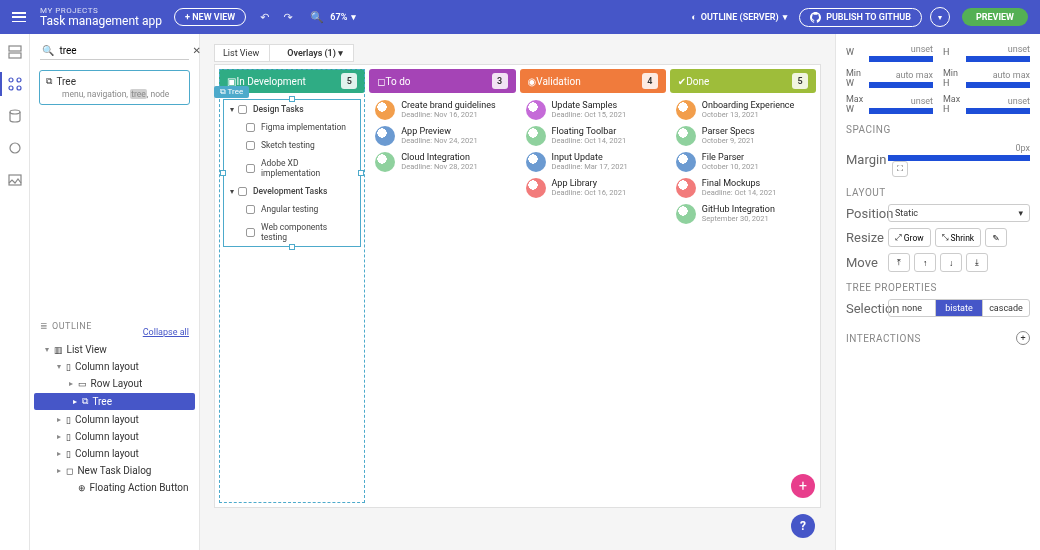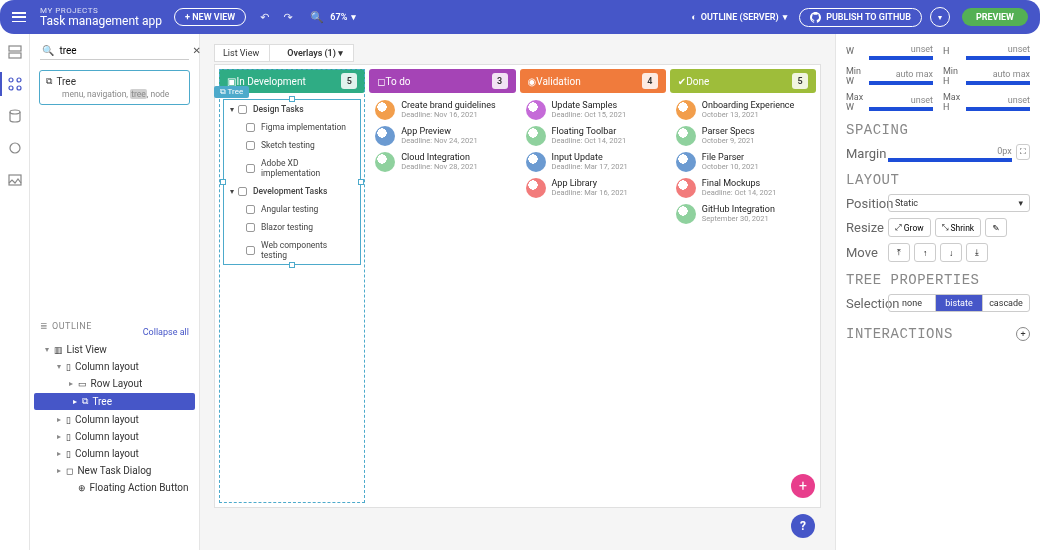--- a/index.html
+++ b/index.html
@@ -1,18 +1,18 @@
 <!DOCTYPE html>
 <html><head>
 <meta charset="utf-8">
 <style>
 * { box-sizing: border-box; margin: 0; padding: 0; font-family: -apple-system, BlinkMacSystemFont, "Segoe UI", Roboto, sans-serif; }
 body { width: 1040px; height: 550px; overflow: hidden; background: #fff; font-size: 11px; color: #333; }
 
-.header { height: 34px; background: #4656c8; display: flex; align-items: center; padding: 0 12px; color: #fff; border-radius: 14px; }
+.header { height: 34px; background: #4656c8; display: flex; align-items: center; padding: 0 12px; color: #fff; }
 .hamburger { width: 14px; height: 10px; margin-right: 14px; cursor: pointer; display: flex; flex-direction: column; justify-content: space-between; }
 .hamburger span { height: 1.5px; background: #fff; }
 .proj-block { font-size: 8px; opacity: .8; letter-spacing: .5px; }
 .proj-title { font-size: 12px; margin-top: -1px; }
 .new-view { margin-left: 12px; border: 1px solid #fff; border-radius: 12px; padding: 3px 10px; font-size: 9px; font-weight: 600; background: transparent; color: #fff; cursor: pointer; }
 .hdr-ic { margin-left: 14px; cursor: pointer; opacity: .9; font-size: 11px; }
 .zoom { margin-left: 6px; font-size: 9px; font-weight: 600; display: flex; align-items: center; gap: 4px; }
 .flex-grow { flex: 1; }
 .framework { font-size: 9px; font-weight: 600; margin-right: 12px; display: flex; align-items: center; gap: 4px; }
 .publish { border: 1px solid #fff; border-radius: 12px; padding: 3px 10px; font-size: 9px; font-weight: 600; background: transparent; color: #fff; margin-right: 8px; display: flex; align-items: center; gap: 5px; cursor: pointer; }
@@ -29,21 +29,21 @@
 .search { margin: 8px 10px 6px; border-bottom: 1px solid #ccc; display: flex; align-items: center; padding: 3px 2px; position: relative; }
 .search input { border: none; outline: none; font-size: 10px; flex: 1; margin-left: 5px; }
 .search .clear { font-size: 10px; color: #555; cursor: pointer; }
 .result-card { margin: 4px 9px; border: 1px solid #4daacb; border-radius: 3px; padding: 5px 6px; cursor: pointer; }
 .result-title { font-size: 10px; color: #333; display: flex; align-items: center; gap: 4px; }
 .result-sub { font-size: 8.5px; color: #8a8a8a; margin-top: 2px; margin-left: 16px; }
 .result-sub .hl { background: #d0d0d0; border-radius: 2px; padding: 0 1px; }
 
 .outline-hdr { display: flex; justify-content: space-between; align-items: center; padding: 6px 10px 4px 10px; }
 .outline-hdr .lbl { font-size: 9px; color: #888; letter-spacing: .5px; display: flex; align-items: center; gap: 4px; }
-.collapse-all { font-size: 9px; color: #4656c8; cursor: pointer; margin-top: 13px; }
+.collapse-all { font-size: 9px; color: #4656c8; text-decoration: underline; cursor: pointer; margin-top: 13px; }
 .tree { flex: 1; overflow: auto; font-size: 10px; padding-bottom: 10px; }
 .tree-row { display: flex; align-items: center; padding: 3px 6px 3px 0; cursor: pointer; }
 .tree-row.selected { background: #4656c8; color: #fff; border-radius: 2px; margin: 1px 4px; }
 .tree-row .chevron { width: 10px; text-align: center; font-size: 8px; color: #888; }
 .tree-row.selected .chevron { color: #fff; }
 .tree-row .ticon { margin: 0 4px 0 2px; font-size: 9px; }
 .ind1 { padding-left: 12px; } .ind2 { padding-left: 24px; } .ind3 { padding-left: 36px; }
 
 .canvas { flex: 1; background: #f5f5f5; position: relative; overflow: hidden; }
 .crumb { position: absolute; top: 10px; left: 14px; display: flex; align-items: center; font-size: 9px; }
@@ -67,25 +67,25 @@
 .ti-ind { padding-left: 22px; }
 
 .cards { padding: 4px 0; }
 .card { display: flex; align-items: flex-start; padding: 3px 6px; }
 .avatar { width: 20px; height: 20px; border-radius: 50%; margin-right: 6px; flex-shrink: 0; }
 .card .t { font-size: 9px; color: #222; } .card .d { font-size: 7.5px; color: #999; }
 .fab { position: absolute; right: 20px; bottom: 52px; width: 24px; height: 24px; border-radius: 50%; background: #e83e8c; color: #fff; display: flex; align-items: center; justify-content: center; font-size: 14px; cursor: pointer; }
 .help { position: absolute; right: 20px; bottom: 12px; width: 24px; height: 24px; border-radius: 50%; background: #4656c8; color: #fff; display: flex; align-items: center; justify-content: center; font-size: 12px; font-weight: 700; cursor: pointer; }
 
 .right { width: 205px; border-left: 1px solid #e5e5e5; padding: 8px 10px; overflow-y: auto; }
-.sec-title { font-size: 14px; color: #888; letter-spacing: .5px; margin: 10px 0 6px; font-family: Liberation Mono, monospace; }
+.sec-title { font-size: 10px; color: #888; letter-spacing: .5px; margin: 10px 0 6px; }
 .prop-row { display: flex; align-items: center; margin-bottom: 6px; }
 .prop-row .pl { width: 42px; font-size: 13px; color: #666; }
 .prop-row .pv { flex: 1; }
-.inp { width: 100%; border: none; border-bottom: 4px solid #1d4ed8; font-size: 9px; padding: 2px 0; text-align: right; color: #888; background: transparent; outline: none; }
+.inp { width: 100%; border: none; border-bottom: 6px solid #1d4ed8; font-size: 9px; padding: 2px 0; text-align: right; color: #888; background: transparent; outline: none; }
 .dual { display: flex; gap: 10px; margin-bottom: 6px; }
 .dual > div { flex: 1; display: flex; align-items: center; }
 .dual .pl { width: 32px; font-size: 9px; color: #666; }
 .swap-ic { width: 16px; height: 16px; border: 1px solid #ccc; border-radius: 3px; display: flex; align-items: center; justify-content: center; font-size: 8px; cursor: pointer; margin-left: 4px; }
 .sel-box { width: 100%; border: 1px solid #ccc; border-radius: 3px; padding: 3px 6px; font-size: 9px; display: flex; justify-content: space-between; cursor: pointer; }
 .btn-grp { display: flex; gap: 4px; }
 .sm-btn { border: 1px solid #ccc; border-radius: 3px; padding: 3px 6px; font-size: 8.5px; background: #fff; cursor: pointer; display: flex; align-items: center; gap: 2px; }
 .sm-btn.icon-only { width: 22px; justify-content: center; padding: 3px 0; }
 .seg { display: flex; border: 1px solid #ccc; border-radius: 3px; overflow: hidden; }
 .seg > div { flex: 1; padding: 3px 0; text-align: center; font-size: 9px; cursor: pointer; }
@@ -284,24 +284,20 @@
               <span style="margin-right:4px;font-size:8px;">▾</span>
               <span class="chk"></span>
               <span>Development Tasks</span>
             </div>
           <div class="tree-item ti-ind">
               <span class="chk"></span>
               <span>Angular testing</span>
             </div>
           <div class="tree-item ti-ind">
               <span class="chk"></span>
-              <span>Blazor testing</span>
-            </div>
-          <div class="tree-item ti-ind">
-              <span class="chk"></span>
               <span>Web components testing</span>
             </div>
         </div>
       </div>
 
       <div class="col">
         <div class="col-hdr todo">
             <span>◻ </span>
             <span>To do</span>
             <span class="badge">3</span>
@@ -356,21 +352,21 @@
               <div class="avatar" style="background:radial-gradient(circle at 35% 35%, #fff 0 25%, #6b9ad1 26% 100%);"></div>
               <div>
                 <div class="t">Input Update</div>
                 <div class="d">Deadline: Mar 17, 2021</div>
               </div>
             </div>
             <div class="card">
               <div class="avatar" style="background:radial-gradient(circle at 35% 35%, #fff 0 25%, #f27b7b 26% 100%);"></div>
               <div>
                 <div class="t">App Library</div>
-                <div class="d">Deadline: Mar 16, 2021</div>
+                <div class="d">Deadline: Oct 16, 2021</div>
               </div>
             </div>
           </div>
       </div>
 
       <div class="col">
         <div class="col-hdr done">
             <span>✔ </span>
             <span>Done</span>
             <span class="badge">5</span>
@@ -447,21 +443,21 @@
         </div>
       <div>
           <span class="pl">Max H</span>
           <input class="inp" value="unset" style="">
         </div>
     </div>
 
     <div class="sec-title">SPACING</div>
     <div class="prop-row">
       <span class="pl">Margin</span>
-      <div class="pv" style="display:flex;">
+      <div class="pv" style="display:flex;flex-direction:column;">
           <input class="inp" style="text-align: right;" value="0px">
           <div class="swap-ic">⛶</div>
         </div>
     </div>
 
     <div class="sec-title">LAYOUT</div>
     <div class="prop-row">
       <span class="pl">Position</span>
       <div class="pv">
           <div class="sel-box">

